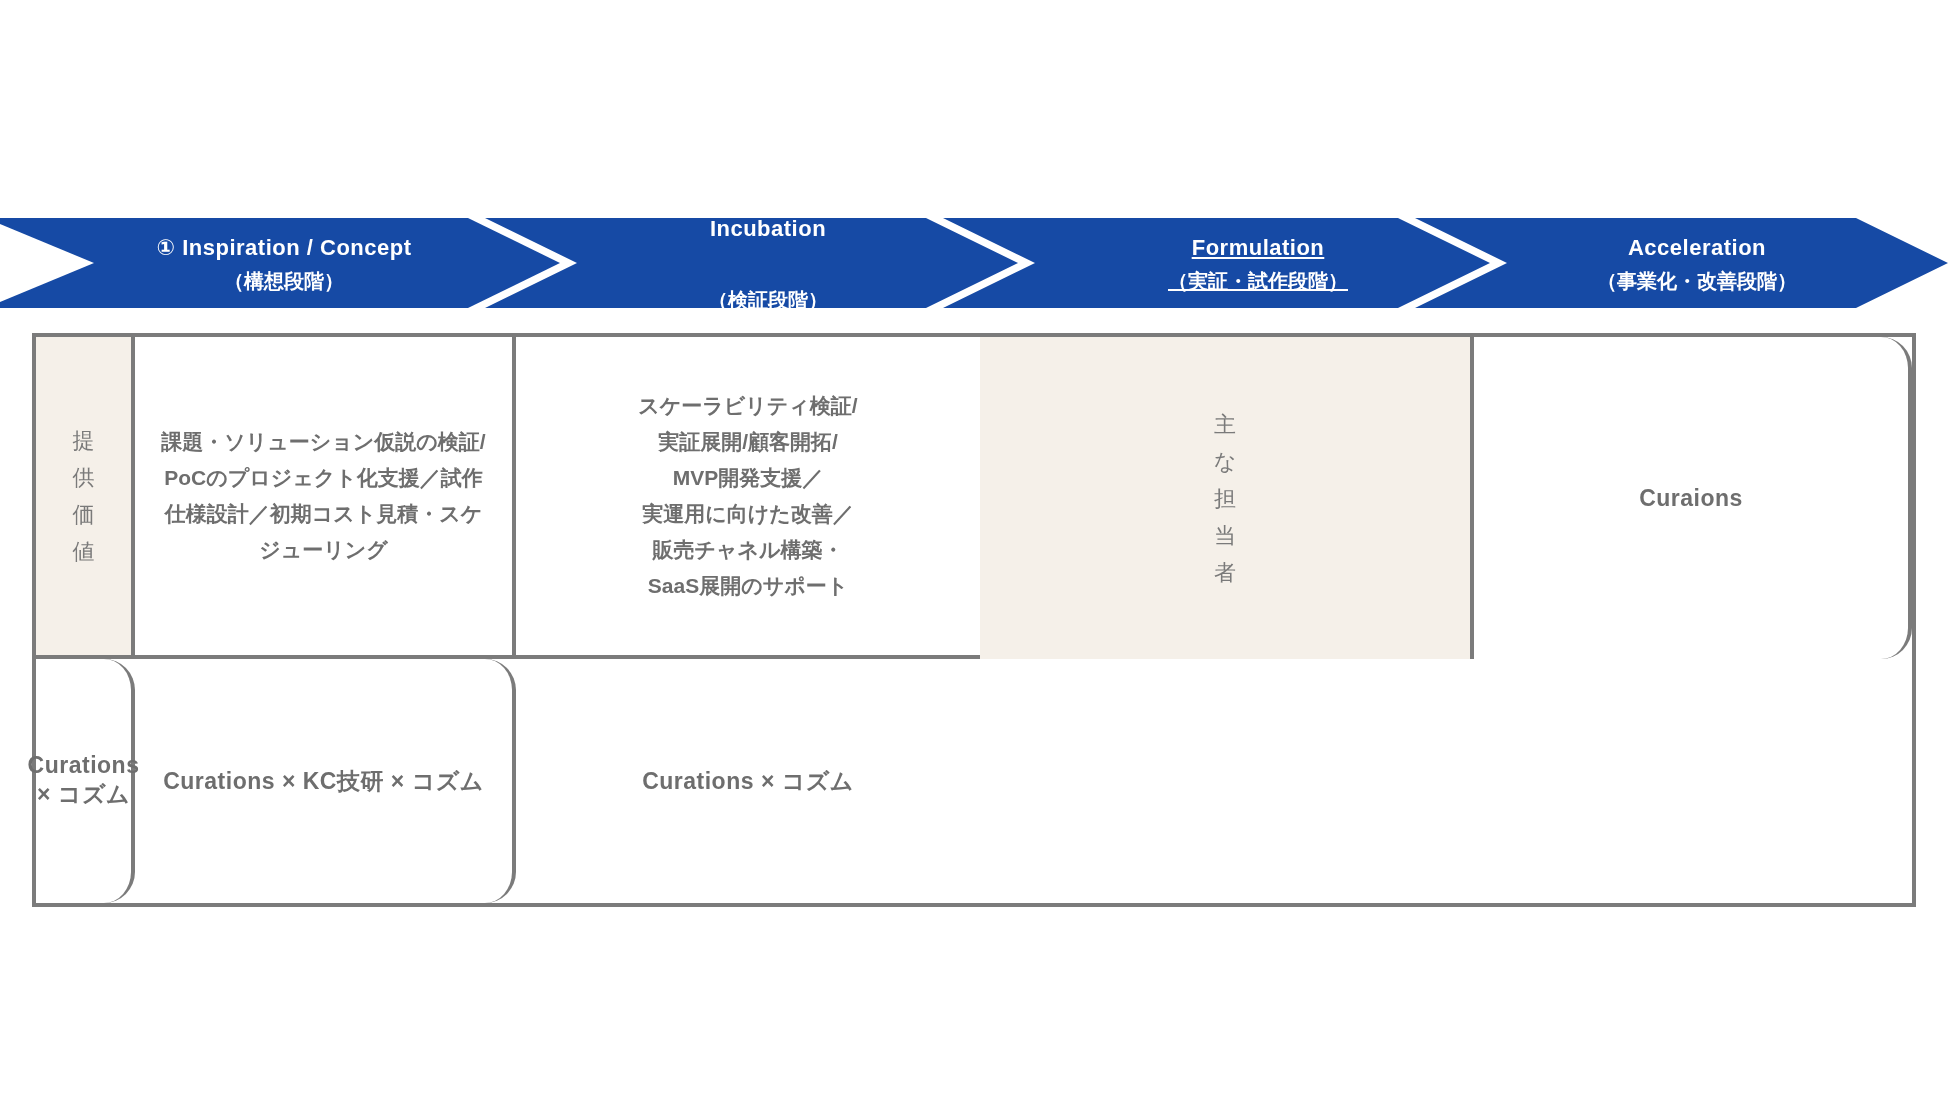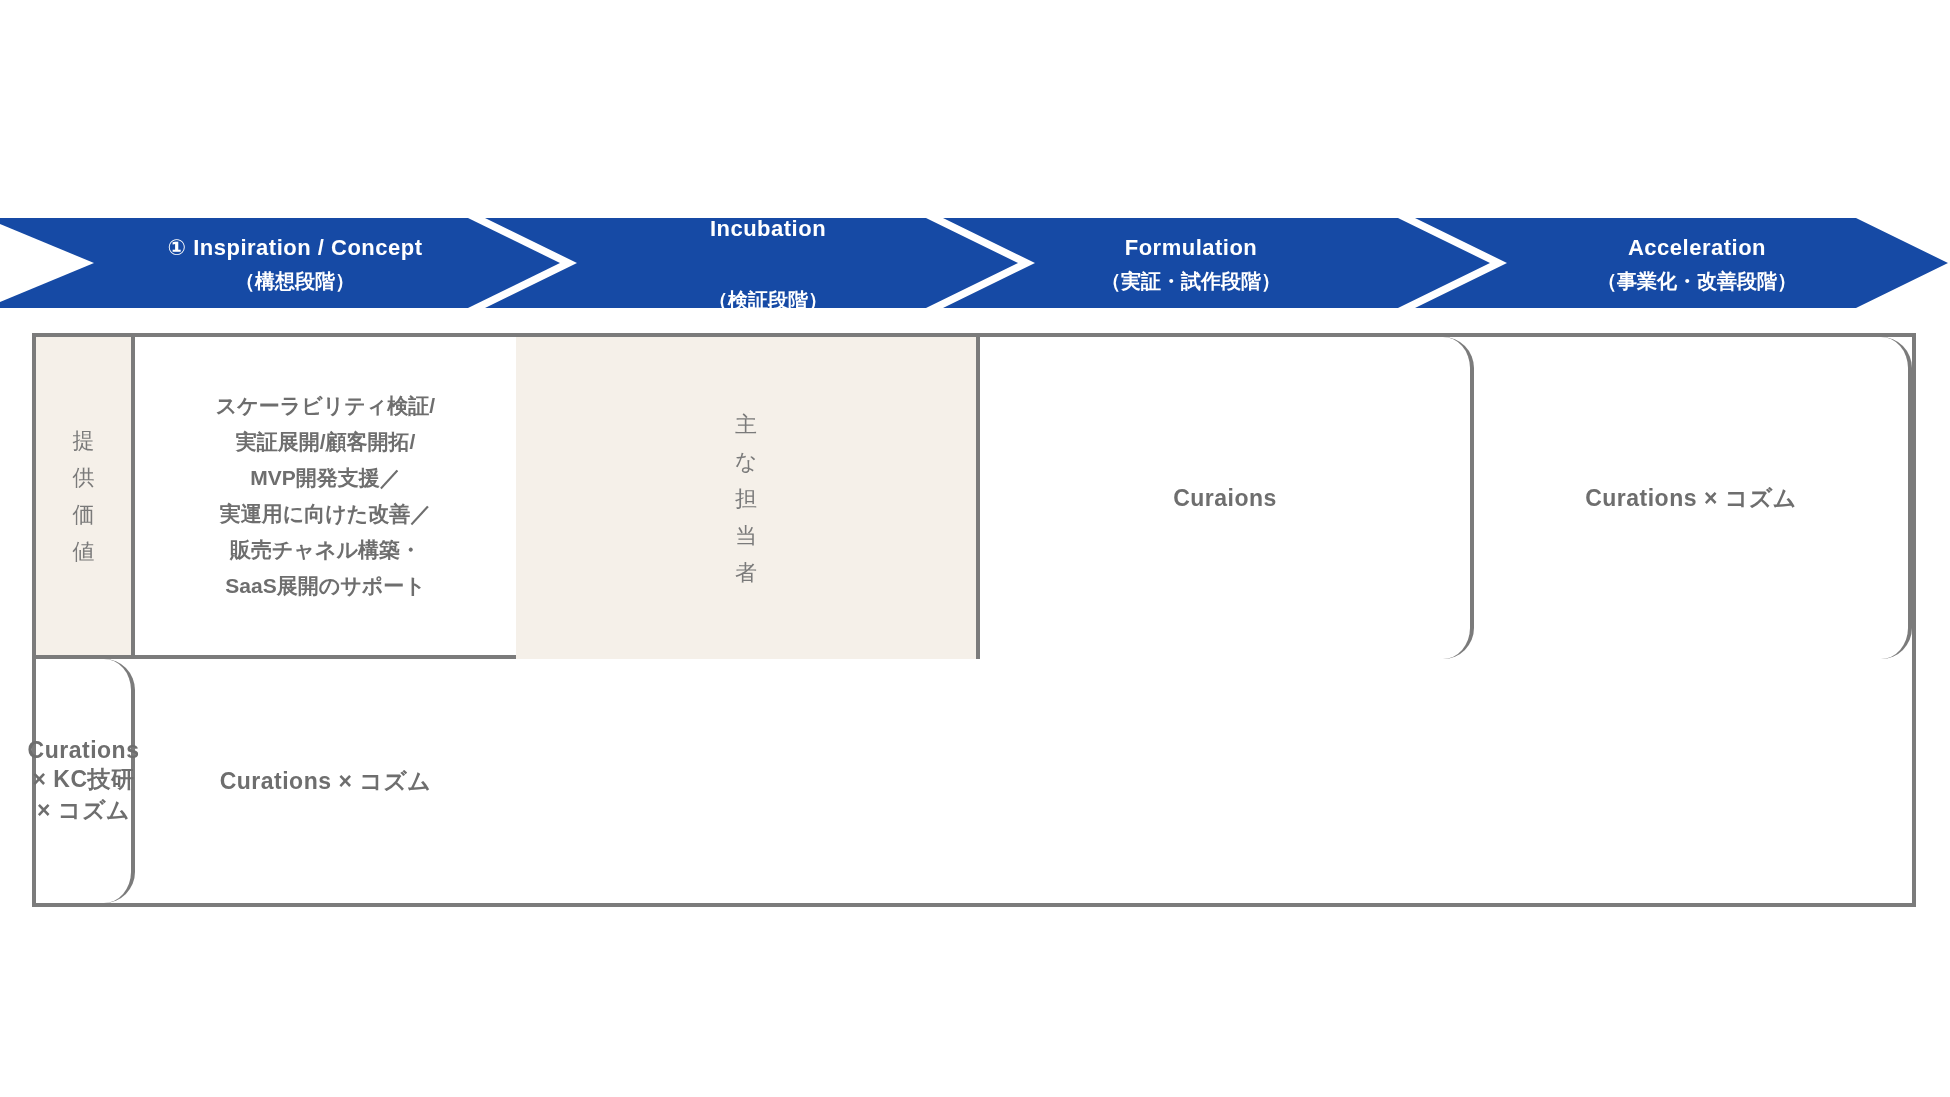--- a/index.html
+++ b/index.html
@@ -13,23 +13,23 @@
     position:absolute;left:0;top:218px;width:1950px;height:90px;
   }
   .arrow-band svg{display:block;width:1950px;height:90px;}
   .phase-label{
     position:absolute;top:229px;width:440px;height:70px;
     display:flex;flex-direction:column;align-items:center;justify-content:center;
     color:#ffffff;text-align:center;pointer-events:none;
   }
   .phase-label .en{font-size:22px;font-weight:bold;line-height:34px;letter-spacing:.5px;}
   .phase-label .jp{font-size:20px;font-weight:bold;line-height:32px;}
-  .phase-1{left:75px;}
+  .phase-1{left:64px;}
   .phase-2{left:548px;gap:38px;}
-  .phase-3{left:971px;}
+  .phase-3{left:1038px;text-decoration:underline;}
   .phase-4{left:1477px;}
   
   .matrix{
     position:absolute;left:32px;top:333px;width:1884px;height:574px;
     display:grid;
     grid-template-columns:99px 381px 464px 494px 1fr;
     grid-template-rows:322px 1fr;
     border:4px solid #7b7b7b;
     box-sizing:border-box;
     background:#ffffff;
@@ -92,20 +92,24 @@
   <span class="en">Acceleration</span>
   <span class="jp">（事業化・改善段階）</span>
 </div>
 
 <div class="matrix">
 
   <div class="cell row-label">提
 供
 価
 値</div>
+  <div class="cell value-cell">課題・ソリューション仮説の検証/
+PoCのプロジェクト化支援／試作
+仕様設計／初期コスト見積・スケ
+ジューリング</div>
   <div class="cell value-cell last-col">スケーラビリティ検証/
 実証展開/顧客開拓/
 MVP開発支援／
 実運用に向けた改善／
 販売チャネル構築・
 SaaS展開のサポート</div>
 
   <div class="cell row-label last-row">主
 な
 担

